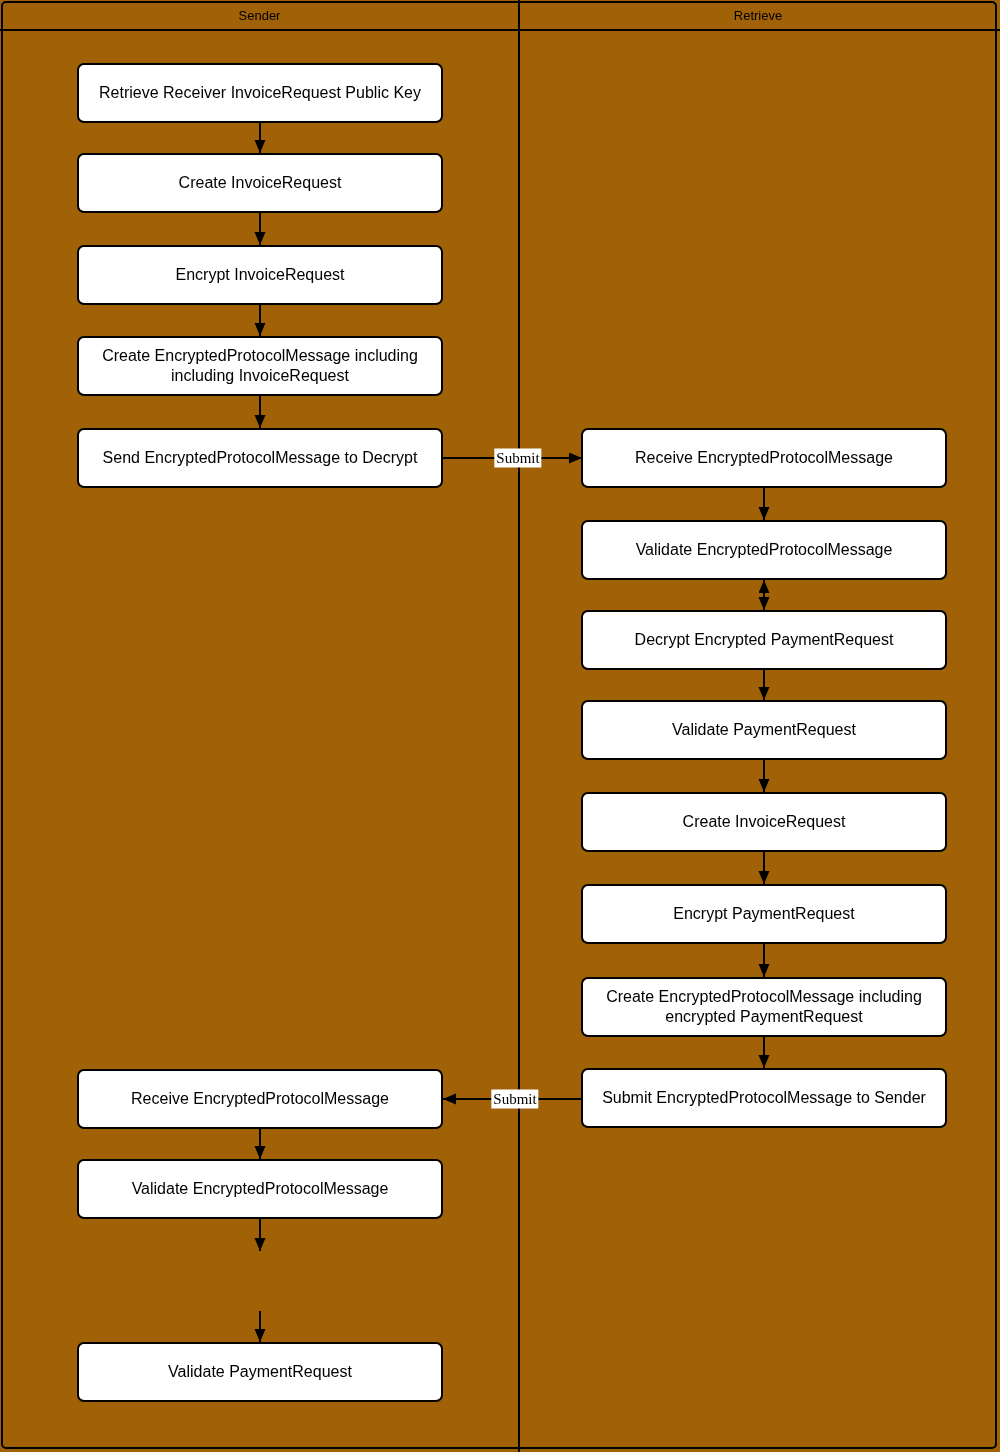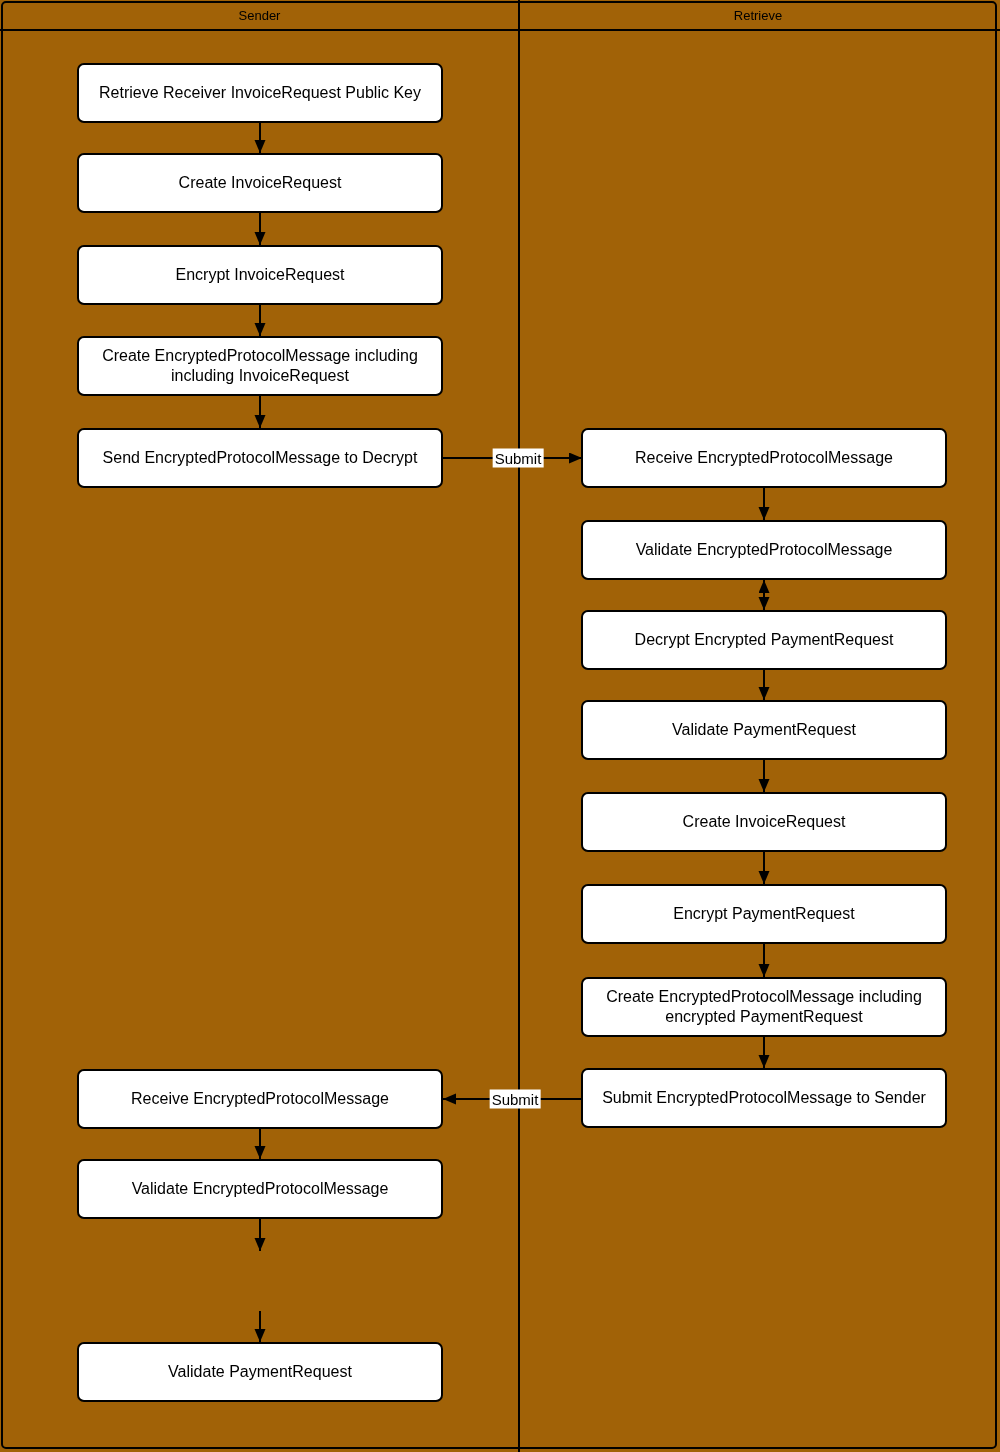--- a/index.html
+++ b/index.html
@@ -60,20 +60,21 @@
     width: 1000px; height: 1452px;
     pointer-events: none;
   }
   .edge-label {
     position: absolute;
     transform: translate(-50%, -50%);
     background: #ffffff;
     font-size: 15px;
     padding: 1px 2px;
     white-space: nowrap;
+    font-family: Liberation Serif, serif;
   }
 </style>
 </head>
 <body>
 
 <div id="canvas">
 
   <div class="lane-divider"></div>
   <div class="header-sep"></div>
   <div class="lane-label sender">Sender</div>

